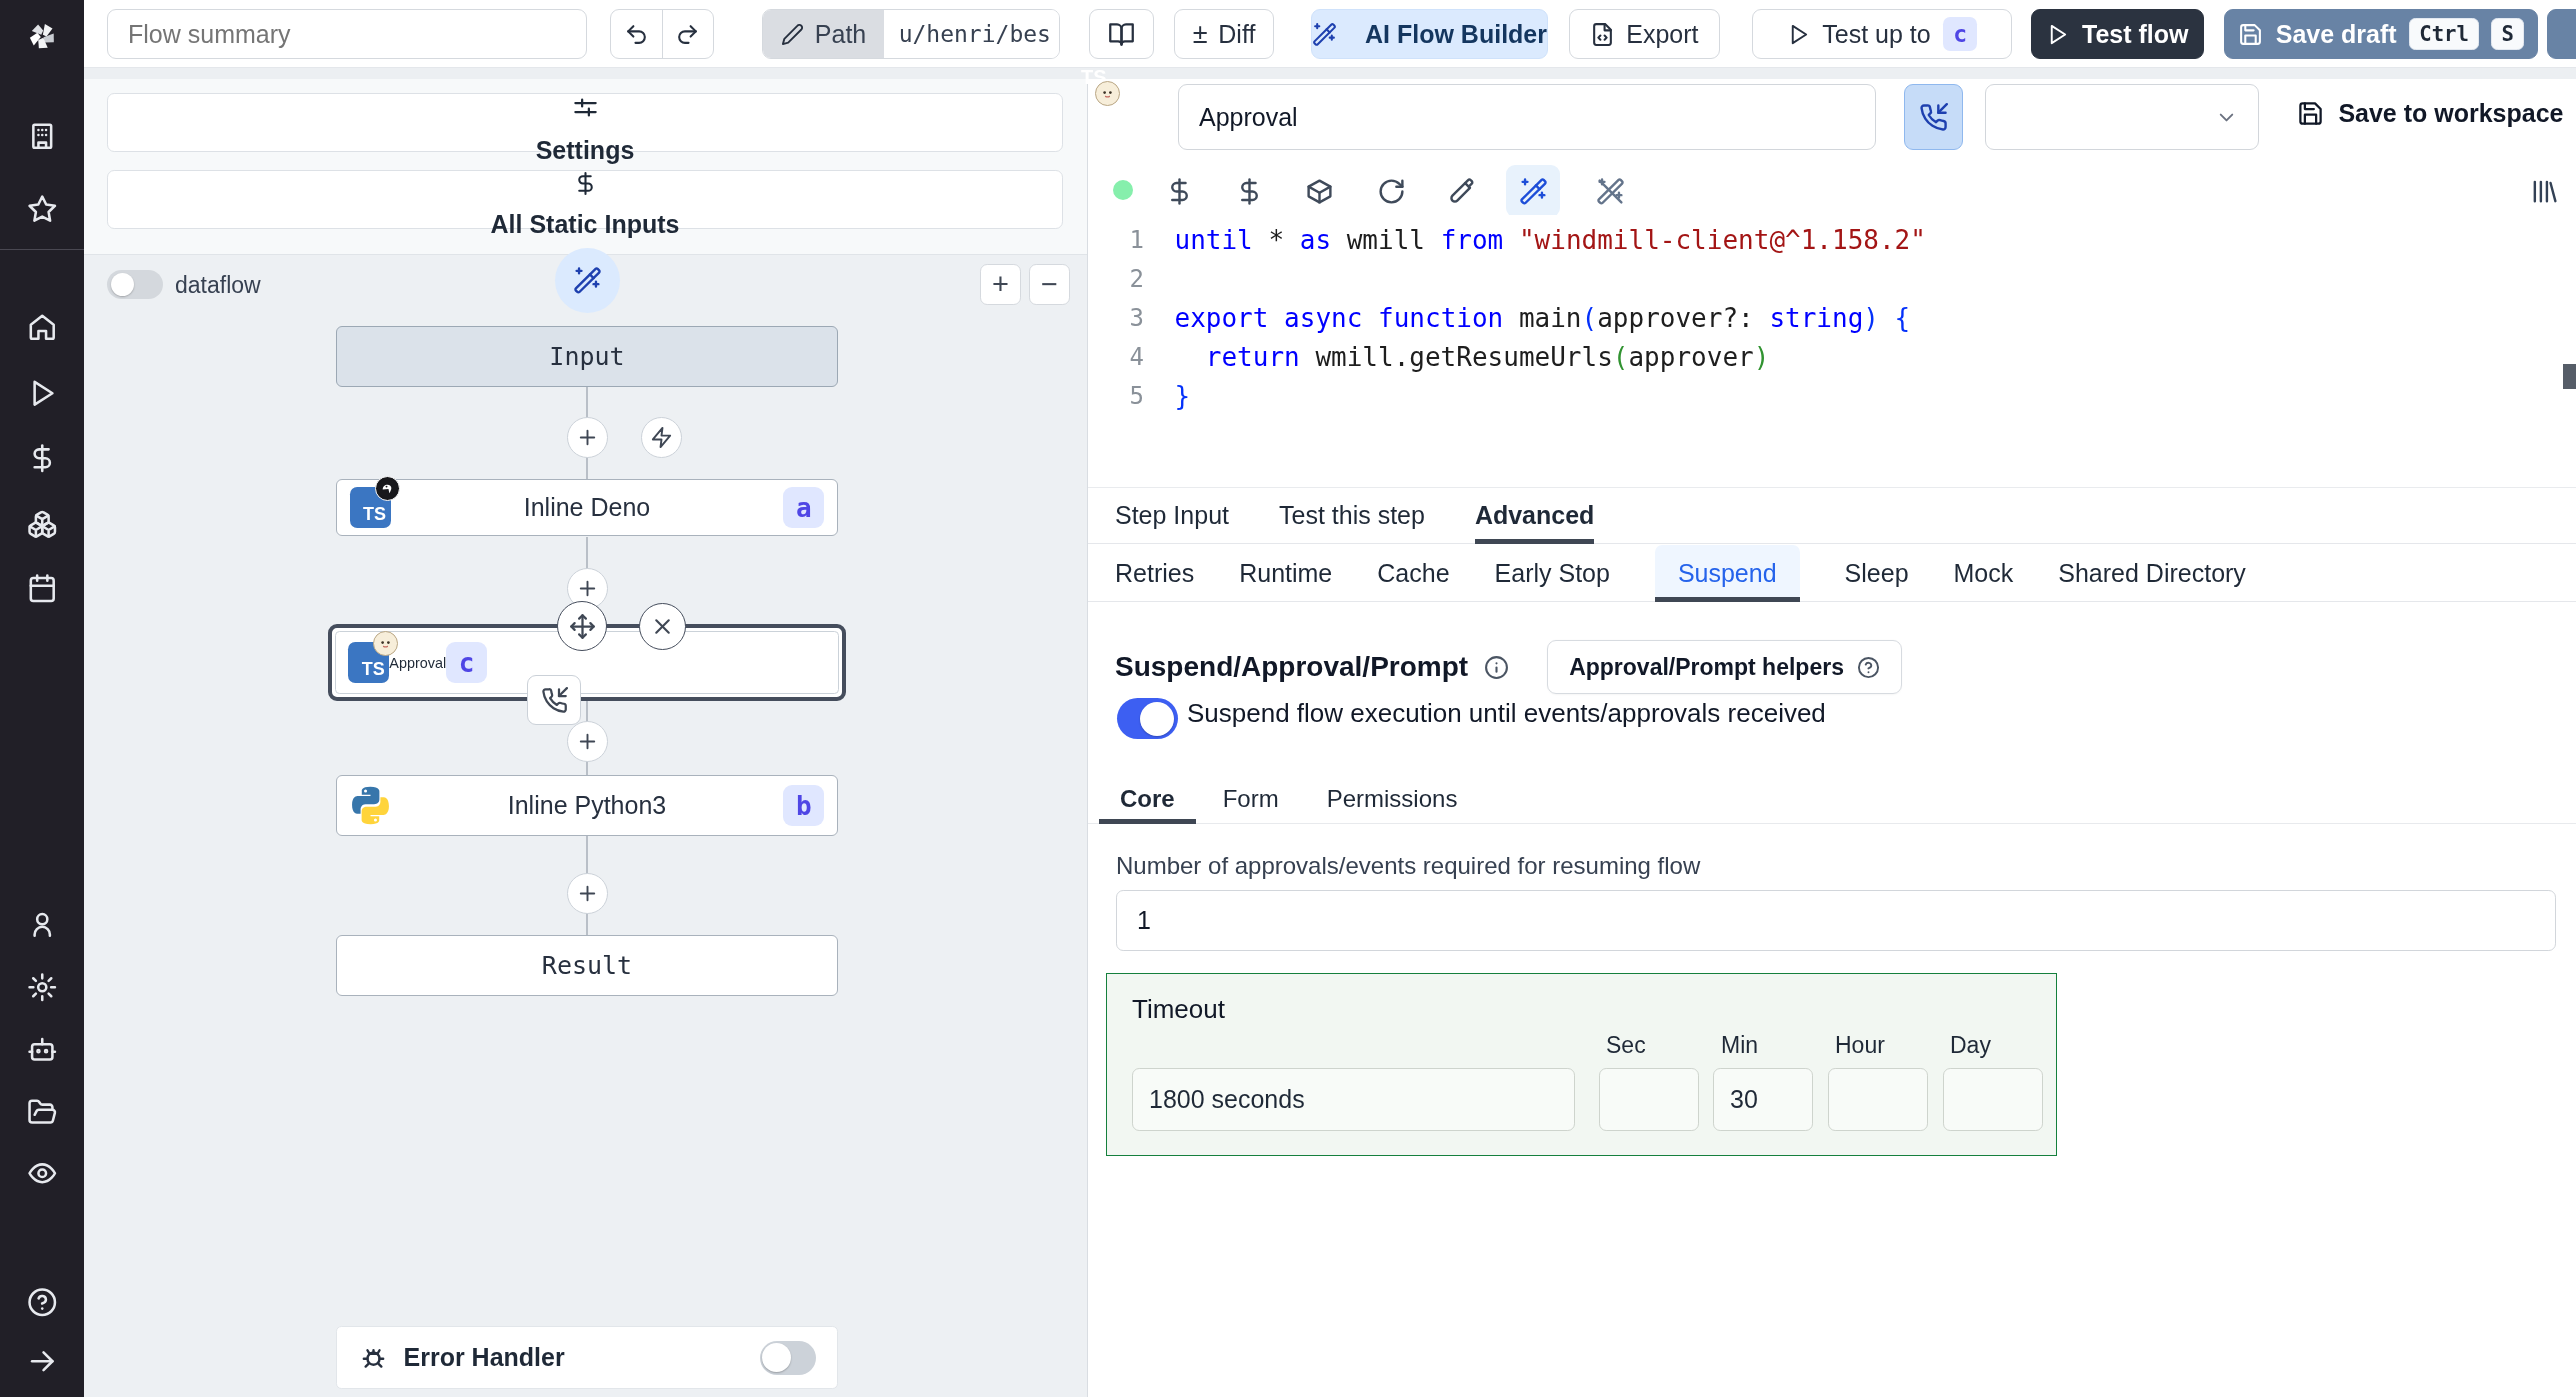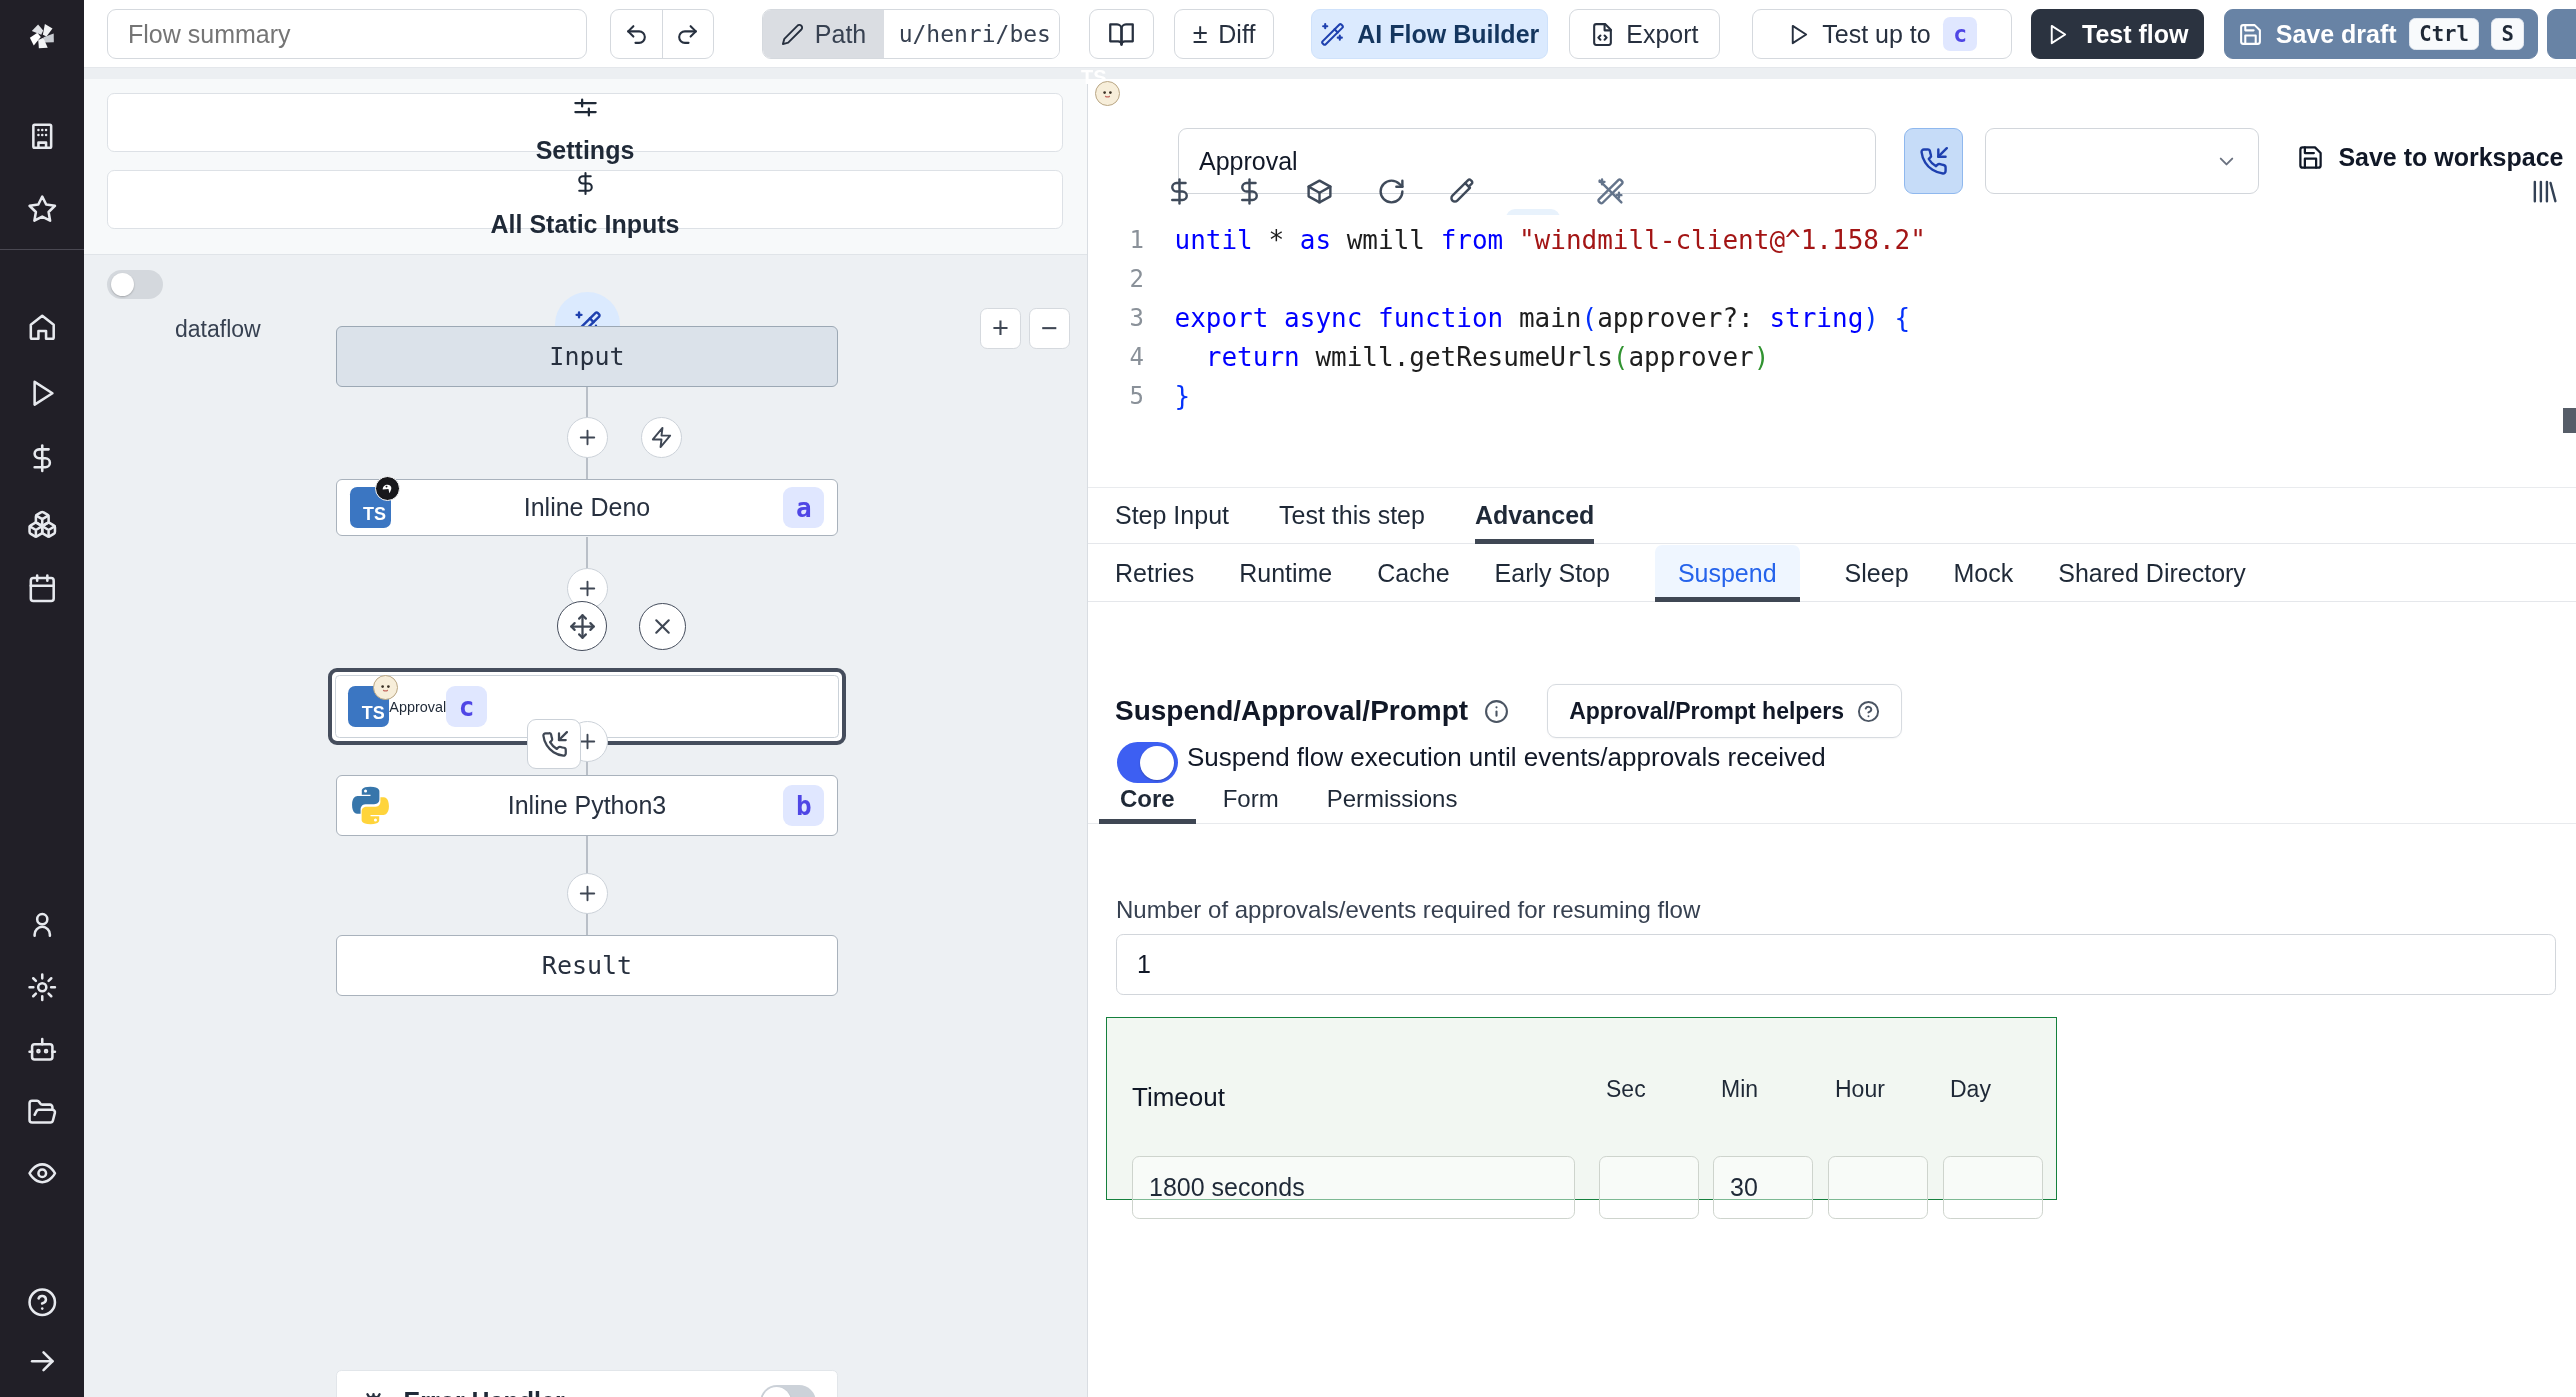--- a/index.html
+++ b/index.html
@@ -1,18 +1,18 @@
 <!DOCTYPE html>
 <html style="font-size:14.4px"><head>
 <meta charset="utf-8">
 <style>
   * { margin:0; padding:0; box-sizing:border-box; }
   html,body { width:2576px; height:1397px; overflow:hidden; background:#fff;
     font-family:"Liberation Sans", sans-serif; color:#1f2937; }
-  .abs { position:absolute;margin-top:44px; }
+  .abs { position:absolute; }
   .icon svg { width:100%; height:100%; display:block; }
 
   
   #rail { position:absolute; left:0; top:0; width:84px; height:1397px; background:#211f27; }
   .rail-ic { position:absolute; left:27px; width:30.5px; height:30.5px; color:#e7e9ee; }
   .rail-div { position:absolute; left:0; width:84px; height:0.9px; background:#4a4852; top:249px; }
 
   
   #topbar { position:absolute; left:84px; top:0; right:0; height:68px; background:#fff;
     border-bottom:0.9px solid #e4e7eb; }
@@ -191,21 +191,21 @@
         <svg viewBox="0 0 24 24" fill="none" stroke="currentColor" stroke-width="2" stroke-linecap="round" stroke-linejoin="round">
           <path d="M2 3h6a4 4 0 0 1 4 4v14a3 3 0 0 0-3-3H2z"></path>
           <path d="M22 3h-6a4 4 0 0 0-4 4v14a3 3 0 0 1 3-3h7z"></path>
         </svg>
       </span>
   </div>
   <div class="tb" style="left:1090px;width:100px;justify-content:center;gap:10.8px">
     <span style="font-size:27px">±</span>
     <span>Diff</span>
   </div>
-  <div class="tb" style="left:1227px;width:237px;justify-content:center;gap:12.6px;background:#dbeafe;border-color:#cfe2fb;color:#14365f;font-weight:bold">
+  <div class="tb" style="left:1227px;width:237px;justify-content:space-between;gap:12.6px;background:#dbeafe;border-color:#cfe2fb;color:#14365f;font-weight:bold">
     <span class="icon" style="width:25px;height:25px;color:#1e40af">
         <svg viewBox="0 0 24 24" fill="none" stroke="currentColor" stroke-width="2" stroke-linecap="round" stroke-linejoin="round">
           <path d="m21.6 3.6-1.2-1.2a1.2 1.2 0 0 0-1.7 0L2.4 18.6a1.2 1.2 0 0 0 0 1.7l1.2 1.2a1.2 1.2 0 0 0 1.7 0L21.6 5.4a1.2 1.2 0 0 0 0-1.7Z"></path>
           <path d="m14 7 3 3M5 2v4M3 4h4M19 13v4M17 15h4"></path>
         </svg>
       </span>
     <span>AI Flow Builder</span>
   </div>
   <div class="tb" style="left:1485px;width:151px;justify-content:center;gap:10.8px">
     <span class="icon" style="width:25px;height:25px">

